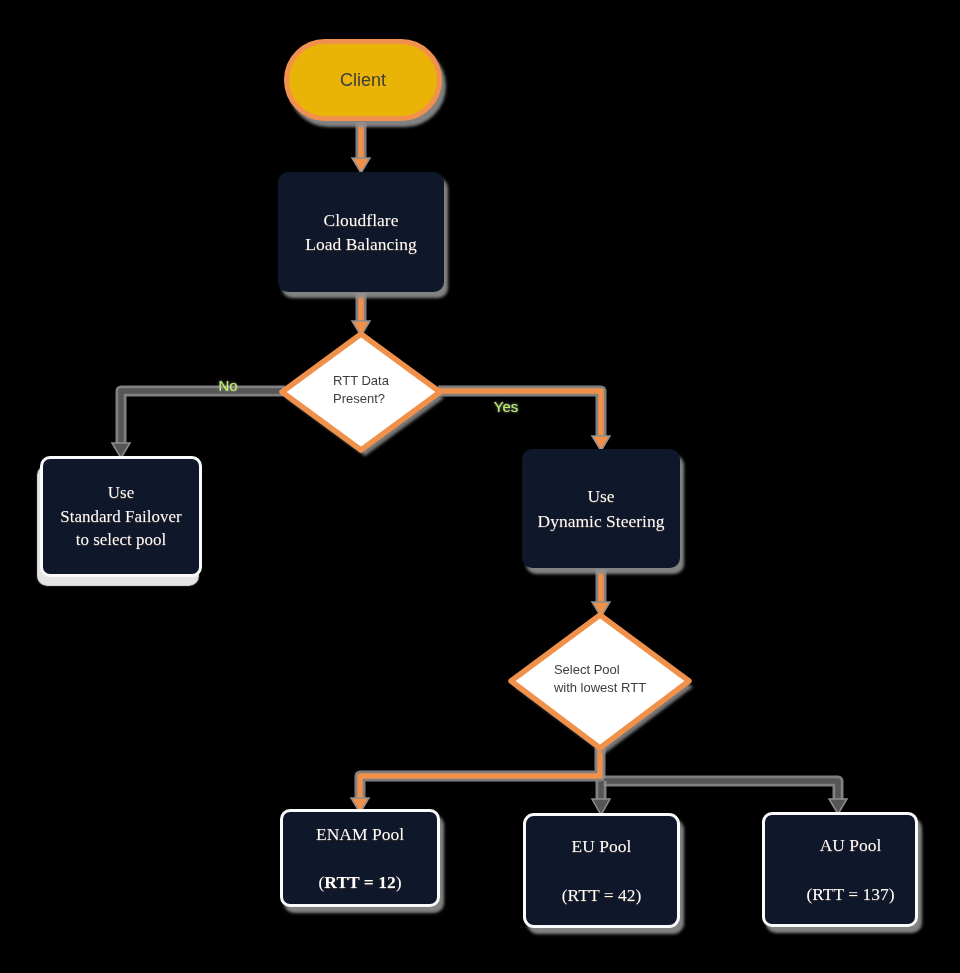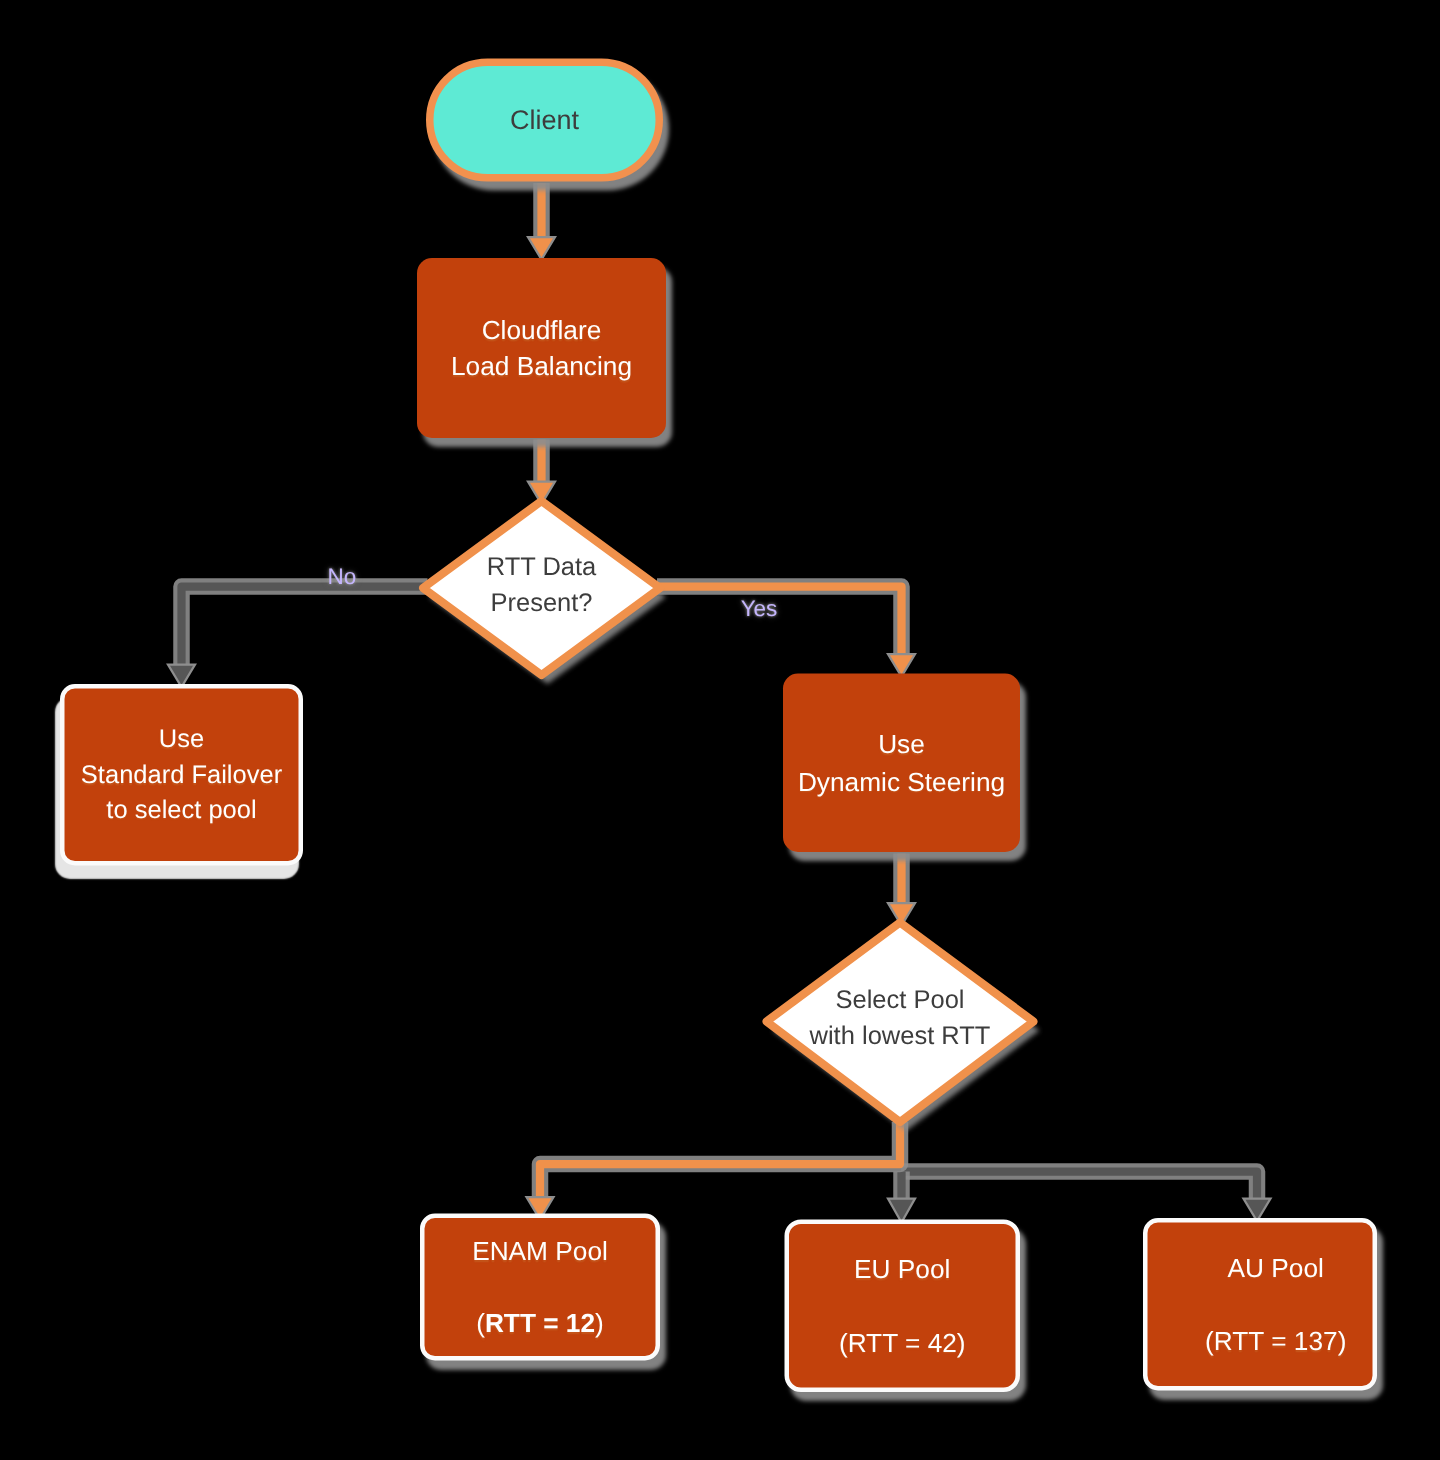--- a/index.html
+++ b/index.html
@@ -6,37 +6,38 @@
   .stage{
     position:relative;width:960px;height:973px;background:#000;
     font-family:"Liberation Sans",sans-serif;overflow:hidden;
   }
   .wires{position:absolute;left:0;top:0;z-index:1;}
   .node{
     position:absolute;z-index:2;display:flex;align-items:center;justify-content:center;
     text-align:center;white-space:pre-line;box-sizing:border-box;
   }
   .rect{
-    background:#c2410c;color:#fff;border-radius:10px;
+    background:#0f172a;color:#fff;border-radius:10px;
     font-size:17.5px;line-height:1.38;
     box-shadow:4px 6px 3px rgba(141,141,141,.92);
     text-shadow:0 1px 1px rgba(200,130,60,.35);
+    font-family:Liberation Serif, serif;
   }
   .white-border{border:3px solid #fbfbfb;}
   .light-shadow{box-shadow:-3px 9px 1px rgba(248,248,248,.92);}
   .pill{
-    background:#5eead4;color:#3d3d3d;border:5px solid #F2914E;border-radius:46px;
+    background:#eab308;color:#3d3d3d;border:5px solid #F2914E;border-radius:46px;
     font-size:18px;box-shadow:4px 6px 3px rgba(141,141,141,.92);
   }
   .diamond-label{
-    position:absolute;z-index:2;color:#3d3d3d;font-size:17px;line-height:1.4;
-    text-align:center;white-space:pre-line;transform:translate(-50%,-50%);
+    position:absolute;z-index:2;color:#3d3d3d;font-size:13px;line-height:1.4;
+    white-space:pre-line;transform:translate(-50%,-50%);
   }
   .edge-label{
-    position:absolute;z-index:3;color:#c4b5fd;font-size:15px;
+    position:absolute;z-index:3;color:#bef264;font-size:15px;
     transform:translate(-50%,-50%);
     text-shadow:0 0 2px rgba(160,160,160,.95),0 0 4px rgba(150,150,150,.55);
   }
   .pool-rtt .b{font-weight:bold;}
 </style>
 </head>
 <body>
 
 <div class="stage">
 

